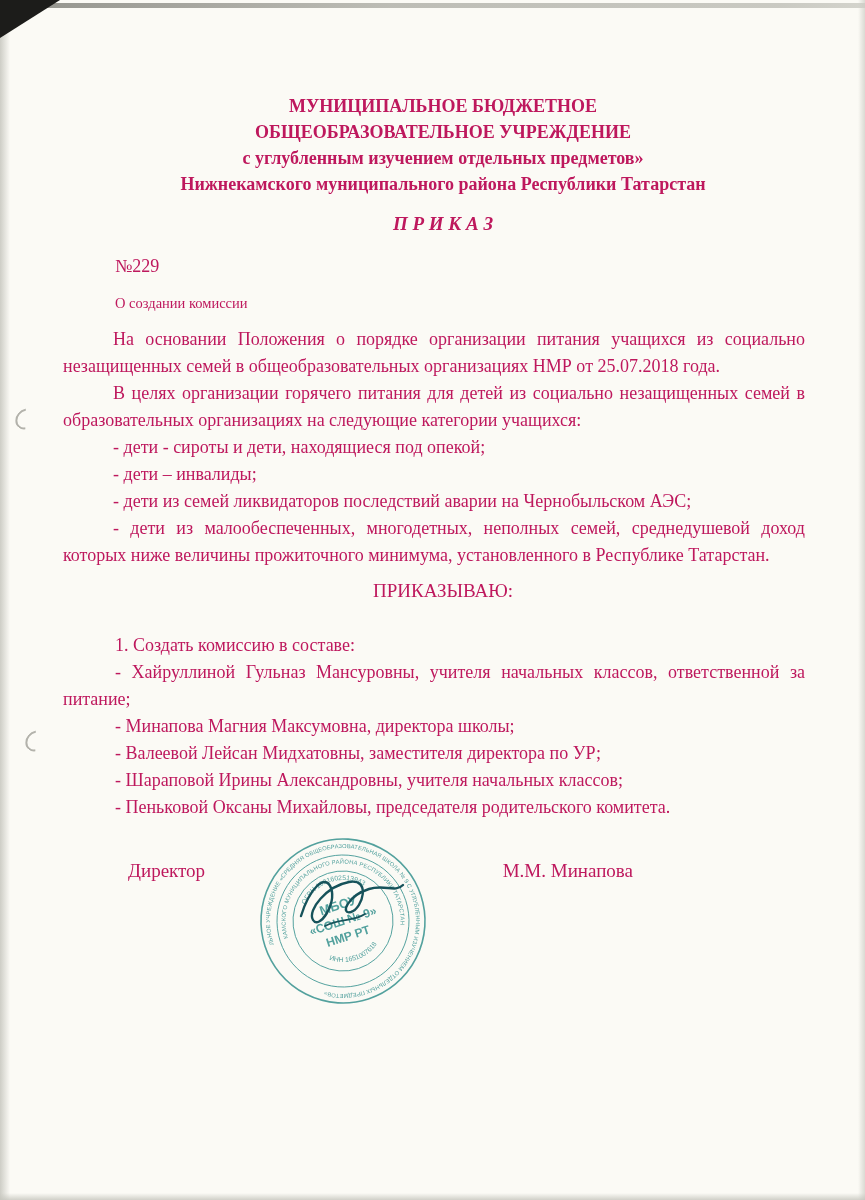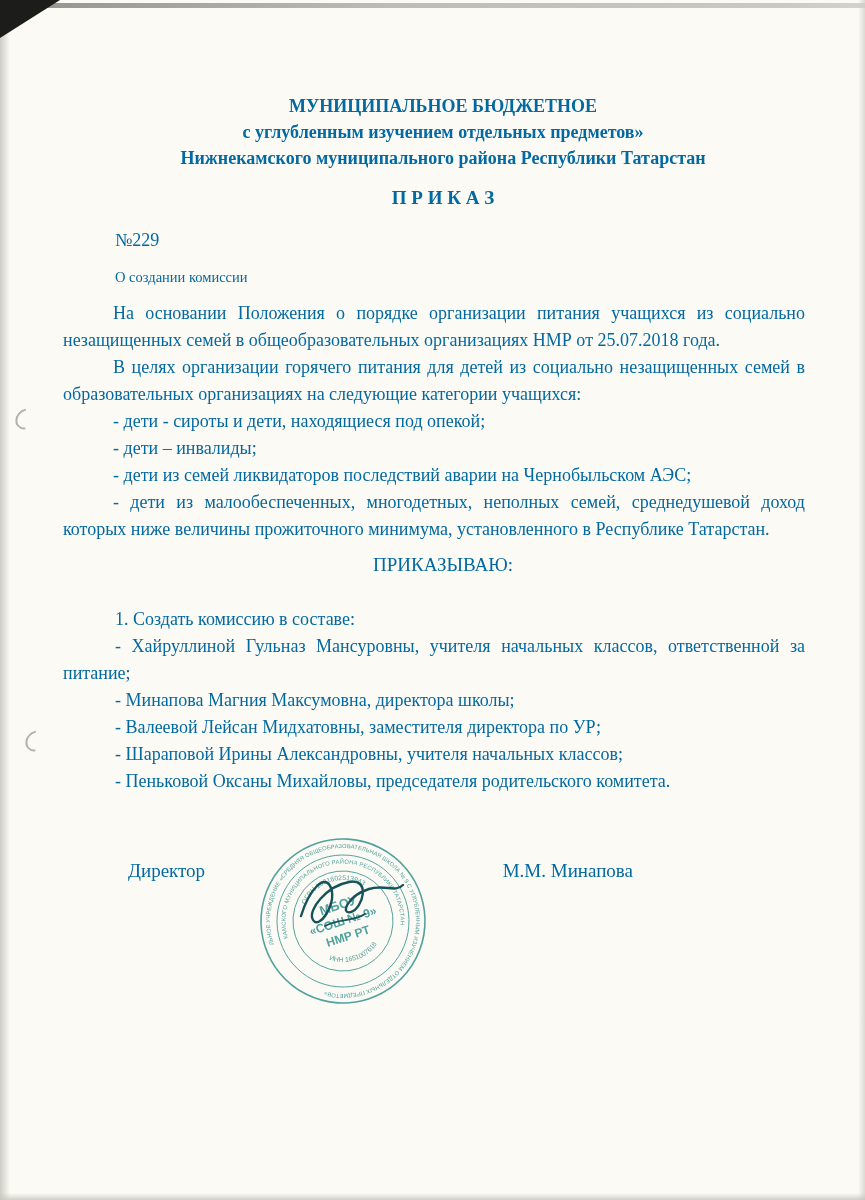--- a/index.html
+++ b/index.html
@@ -3,21 +3,21 @@
 <meta charset="utf-8">
 <style>
   html, body { margin: 0; padding: 0; background: #d8d8d2; }
   .scan {
     position: relative;
     width: 865px;
     height: 1200px;
     background: #fbfaf5;
     overflow: hidden;
     font-family: "Liberation Serif", "DejaVu Serif", serif;
-    color: #0369a1;
+    color: #be185d;
   }
   
   .edge-top {
     position: absolute; top: 3px; left: 0; width: 100%; height: 5px;
     background: linear-gradient(to right, #6f6f68, #a8a8a0 45%, #b9b9b1 90%, #c7c7bf);
     opacity: .75;
   }
   .corner-fold {
     position: absolute; top: 0; left: 0; width: 0; height: 0;
     border-top: 38px solid #1c1c1a;
@@ -64,20 +64,21 @@
     line-height: 26px;
     padding-left: 18px;
   }
   .order-title {
     margin-top: 14px;
     text-align: center;
     font-weight: bold;
     font-size: 19px;
     line-height: 26px;
     padding-left: 18px;
+    font-style: italic;
   }
   .date-row {
     margin-top: 16px;
     display: flex;
     justify-content: space-between;
     padding-left: 52px;
     line-height: 27px;
   }
   .subject {
     margin-top: 14px;
@@ -131,20 +132,21 @@
   <div class="edge-right"></div>
   <div class="edge-bottom"></div>
   <div class="corner-fold"></div>
   <div class="hole hole-1"></div>
   <div class="hole hole-2"></div>
 
   <div class="content">
 
     <div class="doc-header">
       <div>МУНИЦИПАЛЬНОЕ БЮДЖЕТНОЕ</div>
+      <div>ОБЩЕОБРАЗОВАТЕЛЬНОЕ УЧРЕЖДЕНИЕ</div>
       <div>с углубленным изучением отдельных предметов»</div>
       <div>Нижнекамского муниципального района Республики Татарстан</div>
     </div>
 
     <div class="order-title">П Р И К А З</div>
 
     <div class="date-row">
       <span>№229</span>
     </div>
 

